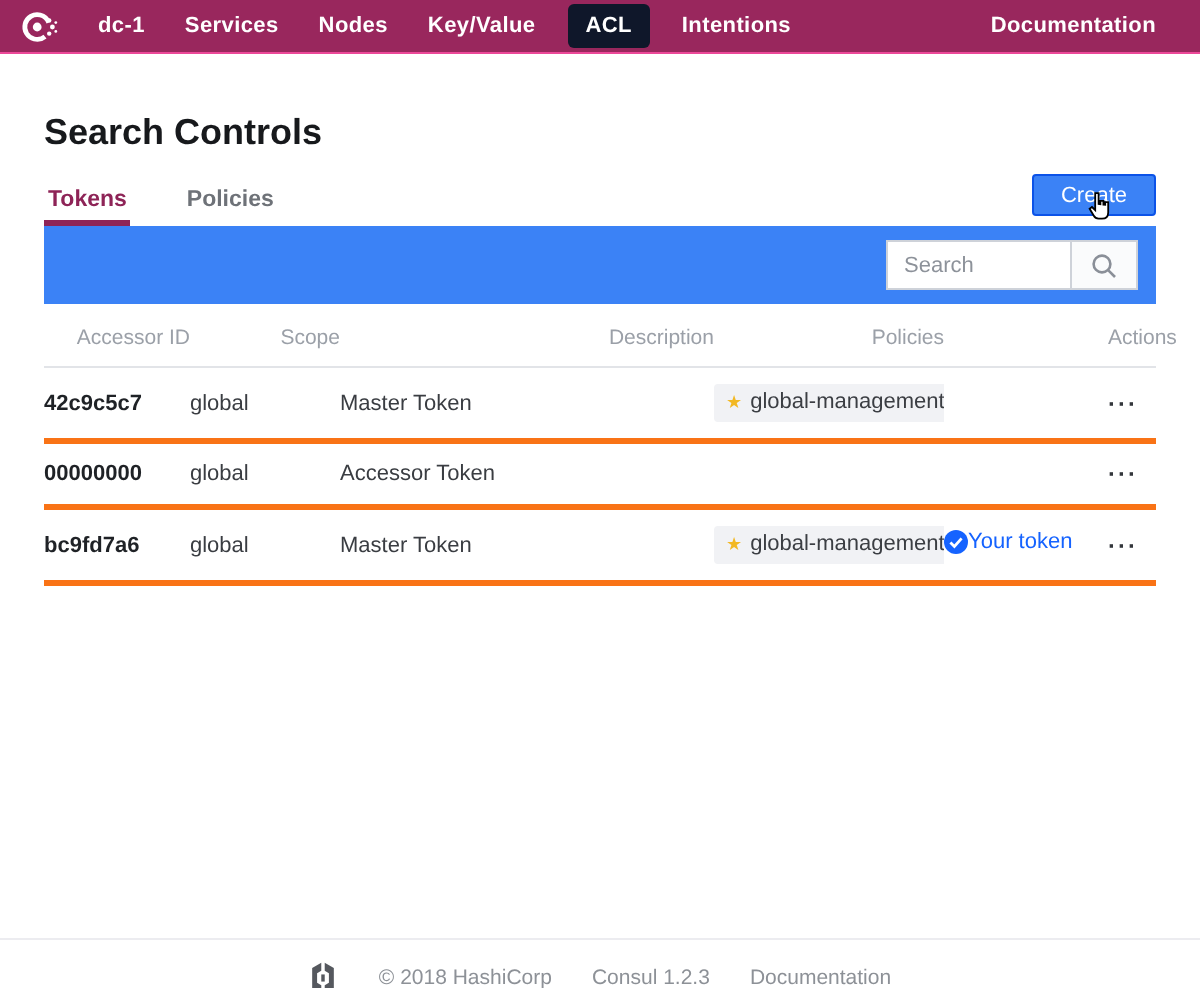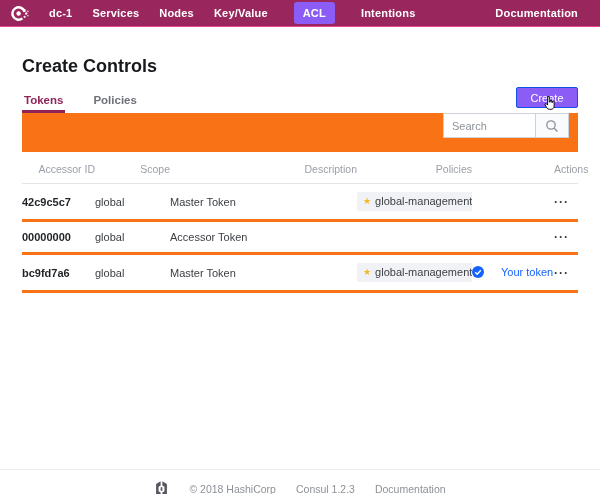--- a/index.html
+++ b/index.html
@@ -23,24 +23,24 @@
   .nav-item {
     color:#ffffff;
     font-size:11px;
     font-weight:bold;
     padding:4px 10px;
     letter-spacing:.2px;
     cursor:pointer;
     white-space:nowrap;
   }
   .nav-item.active {
-    background:#8b5cf6;
+    background:#0f172a;
     border-radius:3px;
     padding:5px 9px;
-    margin:0 16px;
+    margin:0 6px;
   }
   .nav-spacer { flex:1; }
   
   main { padding:0 22px; position:relative; }
   h1.page-title {
     font-size:18px;
     font-weight:bold;
     color:#17191c;
     margin-top:30px;
     line-height:18px;
@@ -62,41 +62,41 @@
   }
   .tab.active {
     color:#8e2457;
     border-bottom:3px solid #8e2457;
     padding-bottom:4px;
   }
   .create-btn {
     position:absolute;
     right:0; top:0;
     width:62px; height:21px;
-    background:#8b5cf6;
+    background:#3b82f6;
     border:1px solid #0c53e8;
     border-radius:2px;
     color:#ffffff;
     font-size:11px;
     font-family:"Liberation Sans", sans-serif;
     cursor:pointer;
     line-height:18px;
   }
   .cursor-pointer {
     position:absolute;
     right:22px; top:9px;
     pointer-events:none;
     z-index:5;
   }
   
   .toolbar {
     height:39px;
-    background:#f97316;
-    display:flex;
-    align-items:flex-start;
+    background:#3b82f6;
+    display:flex;
+    align-items:center;
     justify-content:flex-end;
     padding:0 9px;
   }
   .search-group { display:flex; }
   .search-input {
     width:92px; height:25px;
     border:1px solid #ced2d9;
     border-right:none;
     background:#ffffff;
     font-size:11px;
@@ -150,21 +150,21 @@
     background:#f1f2f5;
     border-radius:2px;
     padding:3px 8px 4px 6px;
     font-size:11px;
     color:#3b3e43;
   }
   .star-icon { color:#f2b823; font-size:9px; line-height:9px; }
   .your-token {
     display:inline-flex;
     align-items:center;
-    gap:17px;
+    gap:0;
     color:#1563ff;
     font-size:11px;
   }
   .more-icon {
     font-weight:bold;
     color:#33363b;
     letter-spacing:1px;
     cursor:pointer;
     font-size:12px;
   }
@@ -201,21 +201,21 @@
   <span class="nav-item">Services</span>
   <span class="nav-item">Nodes</span>
   <span class="nav-item">Key/Value</span>
   <span class="nav-item active">ACL</span>
   <span class="nav-item">Intentions</span>
   <span class="nav-spacer"></span>
   <span class="nav-item">Documentation</span>
 </header>
 
 <main>
-  <h1 class="page-title">Create Controls</h1>
+  <h1 class="page-title">Search Controls</h1>
 
   <div class="tabbar">
     <span class="tab active">Tokens</span>
     <span class="tab">Policies</span>
     <button class="create-btn">Create</button>
     <span class="cursor-pointer">
       <svg width="13" height="15" viewBox="0 0 13 15">
         <path d="M4.6 0.6 h1.7 v5.4 l0.9 0.1 v-1.7 h1.5 v1.9 l0.9 0.1 v-1.3 h1.5 v5.1 c0 1.9 -1.2 3.1 -3.1 3.1 h-1.7 c-1 0 -1.9 -0.5 -2.4 -1.4 l-2.1 -3.5 1.2 -0.9 1.6 1.6 z" fill="#ffffff" stroke="#000000" stroke-width="0.9"></path>
       </svg>
     </span>

